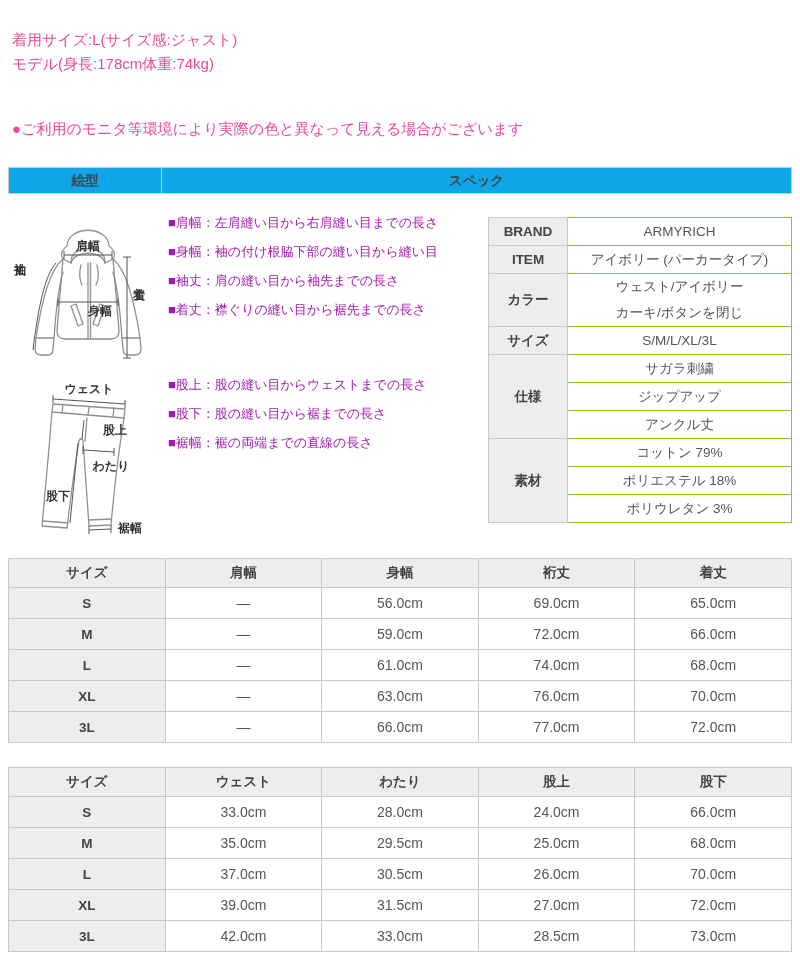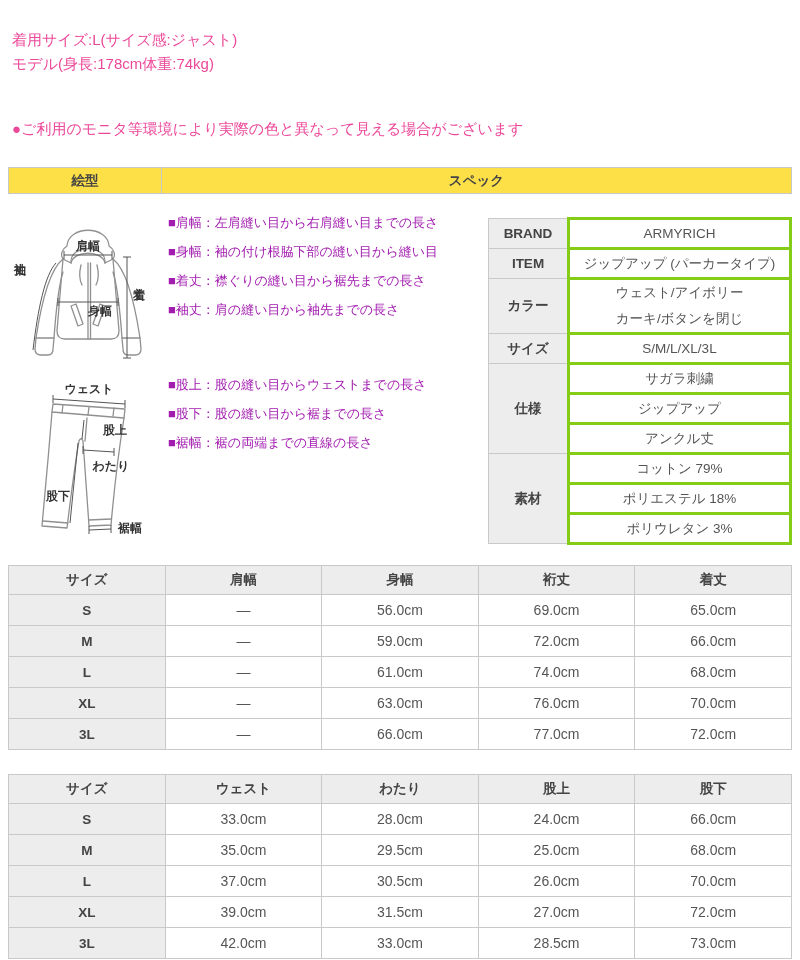--- a/index.html
+++ b/index.html
@@ -13,21 +13,21 @@
 
   
   .note { color:#ec4899; font-size:15px; line-height:24px; }
   .top-notes { margin:28px 4px 0 4px; }
   .monitor-note { margin:41px 4px 0 4px; }
   .bottom-note { margin:22px 4px 0 4px; font-size:15px; }
 
   
   .measure-header {
     margin-top:26px; display:flex; height:25px;
-    background:#fde047; border:1px solid #c9c9c9;
+    background:#0ea5e9; border:1px solid #c9c9c9;
     font-size:13.5px; font-weight:bold; color:#444;
   }
   .measure-header .mh-cell { display:flex; align-items:center; justify-content:center; border-right:1px solid #c9c9c9; }
   .measure-header .mh-cell:last-child { border-right:none; }
   .mh-c1 { width:152px; }
   .mh-c2 { width:311px; }
   .mh-c3 { flex:1; }
 
   
   .measure-body { display:flex; margin-top:0; min-height:334px; }
@@ -43,21 +43,21 @@
   }
   .desc-bottom { margin-top:46px; }
 
   
   table.spec { width:100%; border-collapse:collapse; table-layout:fixed; }
   .spec th {
     width:74px; background:#ededed; border:1px solid #c9c9c9;
     font-size:13.5px; font-weight:bold; color:#444; text-align:center; padding:0 2px;
   }
   .spec td {
-    border:3px solid #84cc16; text-align:center; color:#555;
+    border:1px solid #84cc16; text-align:center; color:#555;
     font-size:13.5px; height:27px; padding:0 4px;
   }
   .spec .two-line div { line-height:26px; }
 
   
   table.size { width:100%; border-collapse:collapse; table-layout:fixed; }
   .size th {
     background:#ededed; border:1px solid #c9c9c9; height:26px;
     font-size:13.5px; font-weight:bold; color:#444; text-align:center;
   }
@@ -157,40 +157,40 @@
         <text class="svg-label" x="103" y="91" text-anchor="middle">わたり</text>
         <text class="svg-label" x="38" y="121">股下</text>
         <text class="svg-label" x="110" y="153">裾幅</text>
       </svg>
     </div>
 
     <div class="col-desc">
       <div class="desc-top">
           <div class="measure-line">■肩幅：左肩縫い目から右肩縫い目までの長さ</div>
           <div class="measure-line">■身幅：袖の付け根脇下部の縫い目から縫い目</div>
+          <div class="measure-line">■袖丈：肩の縫い目から袖先までの長さ</div>
           <div class="measure-line">■着丈：襟ぐりの縫い目から裾先までの長さ</div>
-          <div class="measure-line">■袖丈：肩の縫い目から袖先までの長さ</div>
         </div>
       <div class="desc-bottom">
           <div class="measure-line">■股上：股の縫い目からウェストまでの長さ</div>
           <div class="measure-line">■股下：股の縫い目から裾までの長さ</div>
           <div class="measure-line">■裾幅：裾の両端までの直線の長さ</div>
         </div>
     </div>
 
     <div class="col-spec">
       <table class="spec">
         <tbody>
           <tr>
             <th>BRAND</th>
             <td>ARMYRICH</td>
           </tr>
           <tr>
             <th>ITEM</th>
-            <td>ジップアップ (パーカータイプ)</td>
+            <td>アイボリー (パーカータイプ)</td>
           </tr>
           <tr>
             <th>カラー</th>
             <td class="two-line">
               <div>ウェスト/アイボリー</div>
               <div>カーキ/ボタンを閉じ</div>
             </td>
           </tr>
           <tr>
             <th>サイズ</th>

